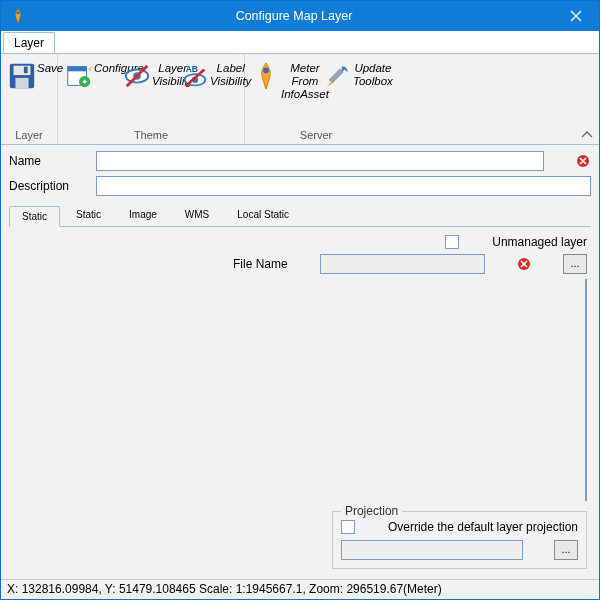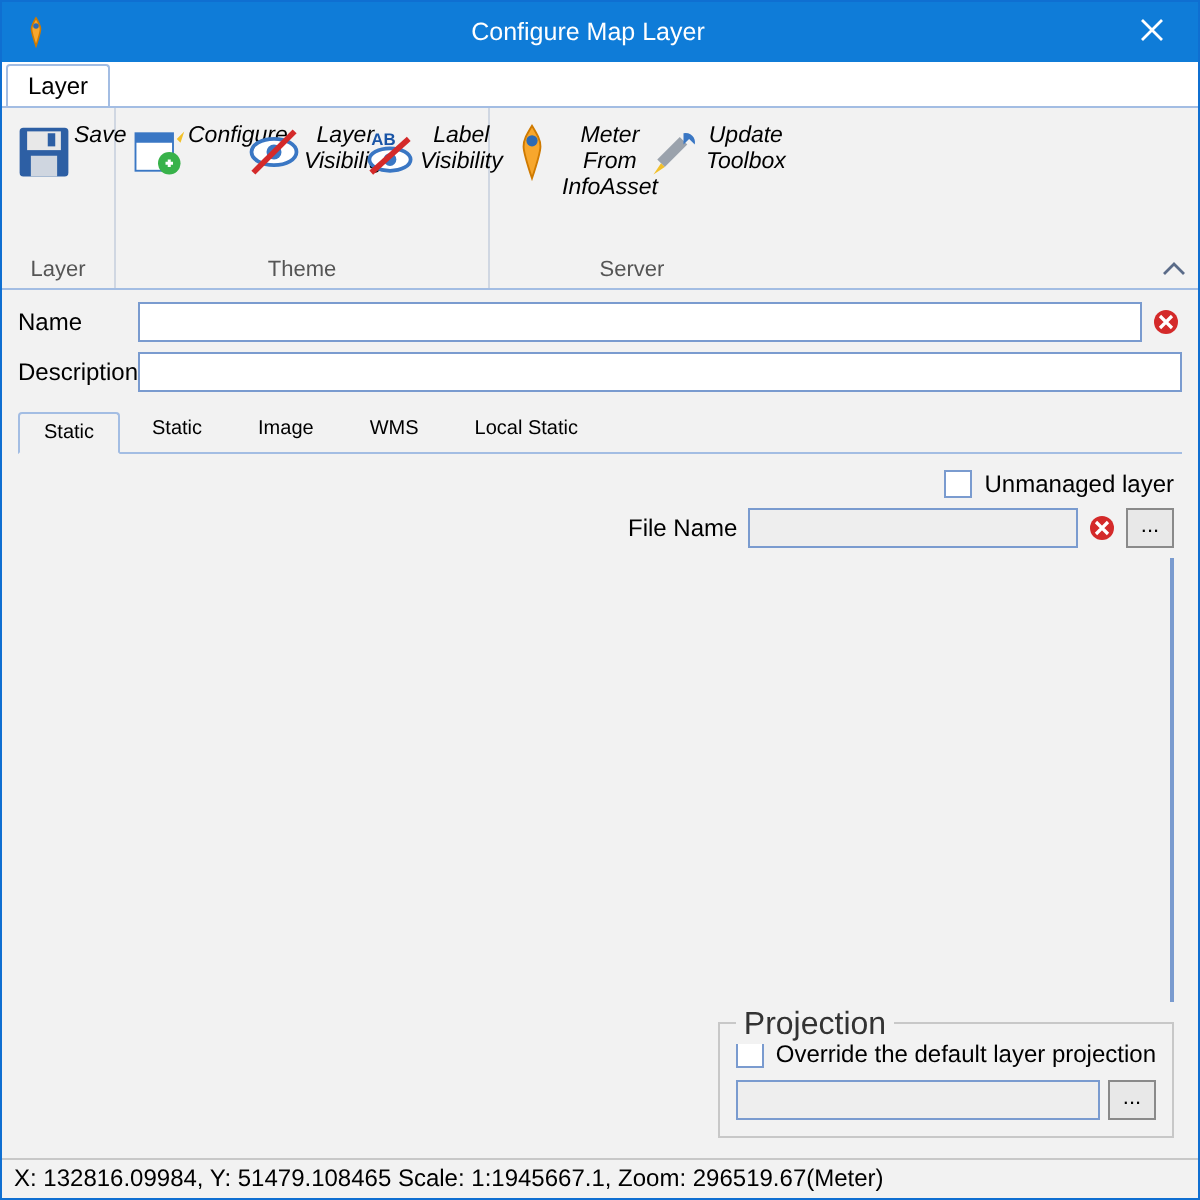--- a/index.html
+++ b/index.html
@@ -14,33 +14,33 @@
   .ribbon-tab.active { background: #fff; }
   .ribbon { background: #f2f2f2; border-top: 1px solid #a3bde3; border-bottom: 1px solid #a3bde3; height: 92px; display: flex; position: relative; }
   .ribbon-group { display: flex; flex-direction: column; align-items: stretch; border-right: 1px solid #d0d7e2; }
   .ribbon-group-items { display: flex; padding: 2px 6px 0 6px; flex: 1; }
   .ribbon-group-label { text-align: center; font-size: 11px; color: #555; height: 16px; line-height: 14px; }
   .rb { display: flex; flex-direction: row; align-items: flex-start; justify-content: flex-start; width: 58px; padding-top: 4px; cursor: default; text-align:center;}
   .rb .ic { width: 32px; height: 32px; display: flex; align-items: center; justify-content: center; }
   .rb .lbl { font-size: 11.5px; line-height: 13px; margin-top: 2px; white-space: pre-line; text-align: center; font-style: italic; }
   .ribbon-collapse { position: absolute; right: 4px; bottom: 2px; width: 16px; height: 14px; display:flex;align-items:center;justify-content:center;}
   .content { flex: 1; padding: 6px 8px 4px 8px; display: flex; flex-direction: column; background: #f2f2f2; overflow:hidden;}
-  .row { display: flex; align-items: center; margin-bottom: 5px; }
+  .row { display: flex; align-items: center; margin-bottom: 5px; gap: 27px; }
   .row label.fld { width: 60px; font-size: 12px; }
   .row input.txt, .txt { flex: 1; height: 20px; border: 1px solid #7a9bcf; background: #fff; padding: 1px 4px; font-size: 12px; }
   .ic-clear { width: 16px; height: 16px; margin-left: 4px; display:flex;align-items:center;justify-content:center;}
   .tabs { display: flex; border-bottom: 1px solid #a3bde3; margin: 4px 0 0 0; }
   .tab { padding: 4px 12px 4px 12px; font-size: 10px; margin-right: 4px; cursor: default; }
   .tab.active { border: 1px solid #a3bde3; border-bottom: 1px solid #f2f2f2; background: #f2f2f2; position: relative; top: 1px; border-radius:2px 2px 0 0;}
   .tab-body { border-top: none; padding: 8px 4px 6px 4px; display:flex; flex-direction:column; flex:1;align-items:flex-end;}
   .chk { width: 14px; height: 14px; border: 1px solid #7a9bcf; background: #fff; display:inline-block; vertical-align:middle; margin-right:6px;}
   .listbox { border: 1px solid #7a9bcf; background: #fff; flex:1; }
   .browse { width: 24px; height: 20px; border: 1px solid #8a8a8a; background: #e8e8e8; margin-left: 4px; text-align:center; line-height:17px; font-size:11px;}
   .section { border: 1px solid #c8c8c8; padding: 8px 8px 8px 8px; margin-top: 10px; position: relative; }
-  .section-title { position: absolute; top: -8px; left: 8px; background: #f2f2f2; padding: 0 4px; font-size: 16px; color:#333;}
+  .section-title { position: absolute; top: -8px; left: 8px; background: #f2f2f2; padding: 0 4px; font-size: 12px; color:#333;}
   .disabled { background: #eee !important; }
   .statusbar { height: 20px; background: #f2f2f2; border-top: 1px solid #c8c8c8; font-size: 12px; line-height: 19px; padding-left: 6px; color:#000;}
 </style>
 </head>
 <body>
 <div class="window">
 
 <div class="titlebar">
   <span class="app-icon">
     <svg width="16" height="16" viewBox="0 0 16 16">

